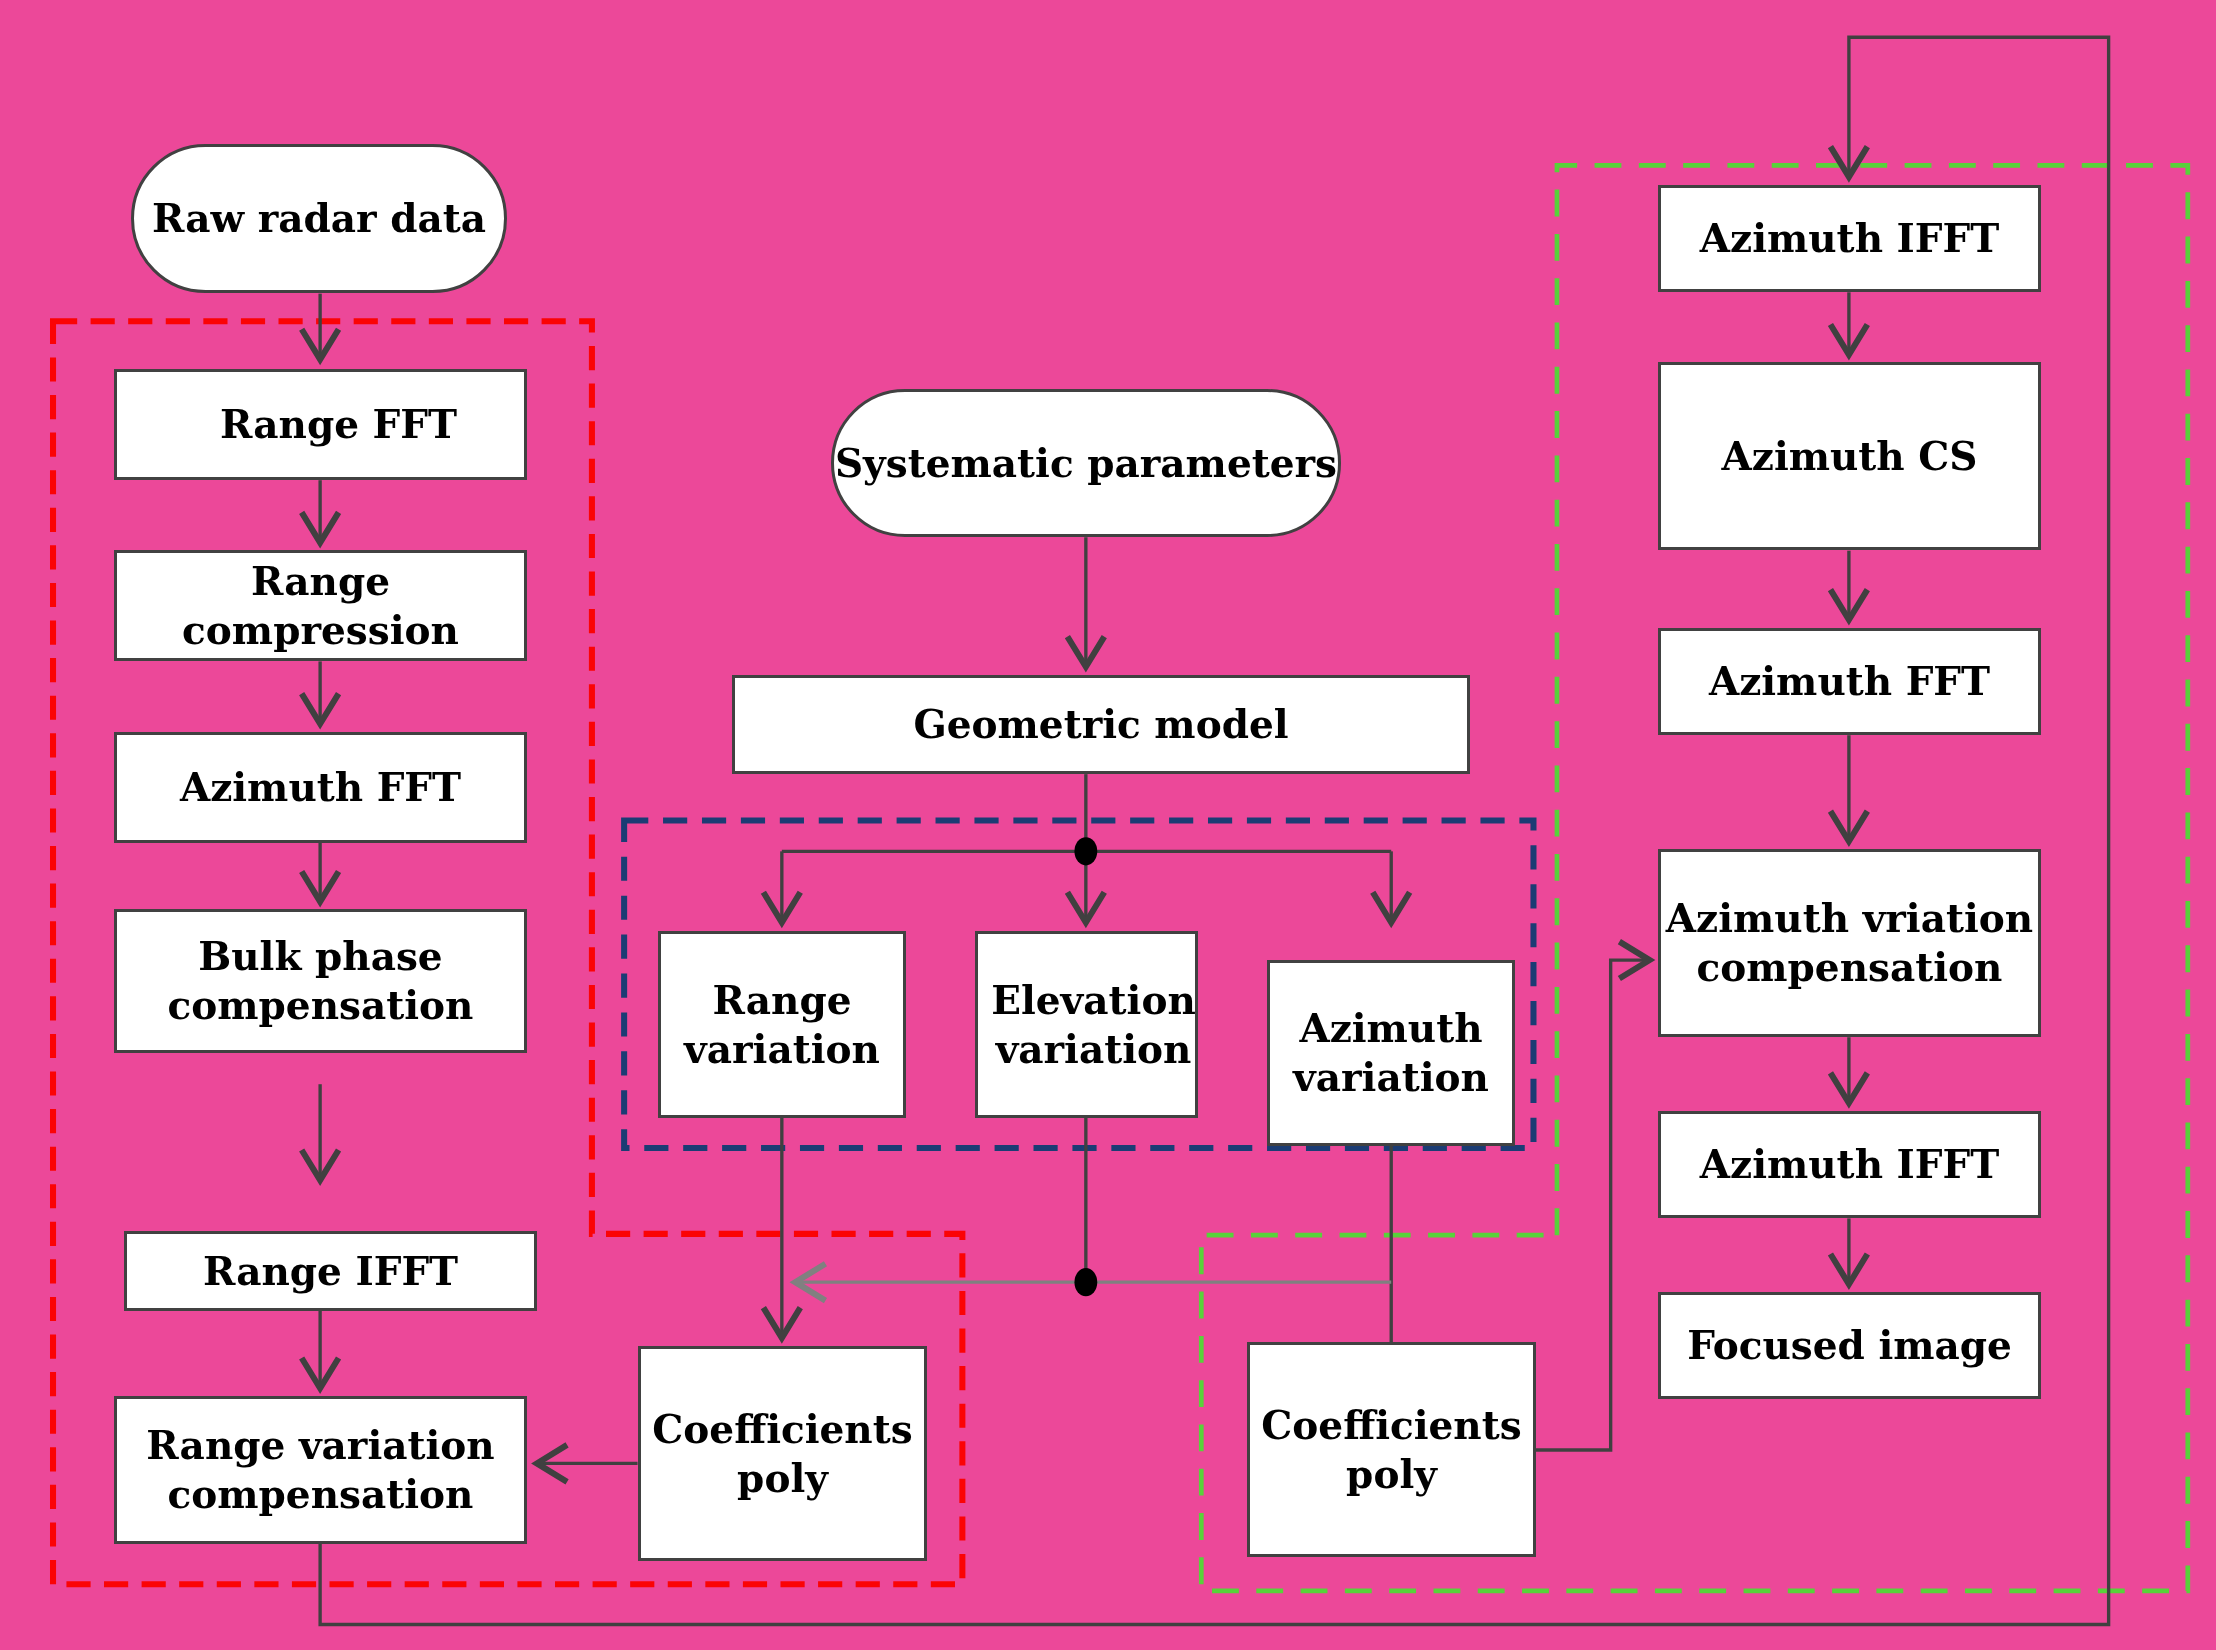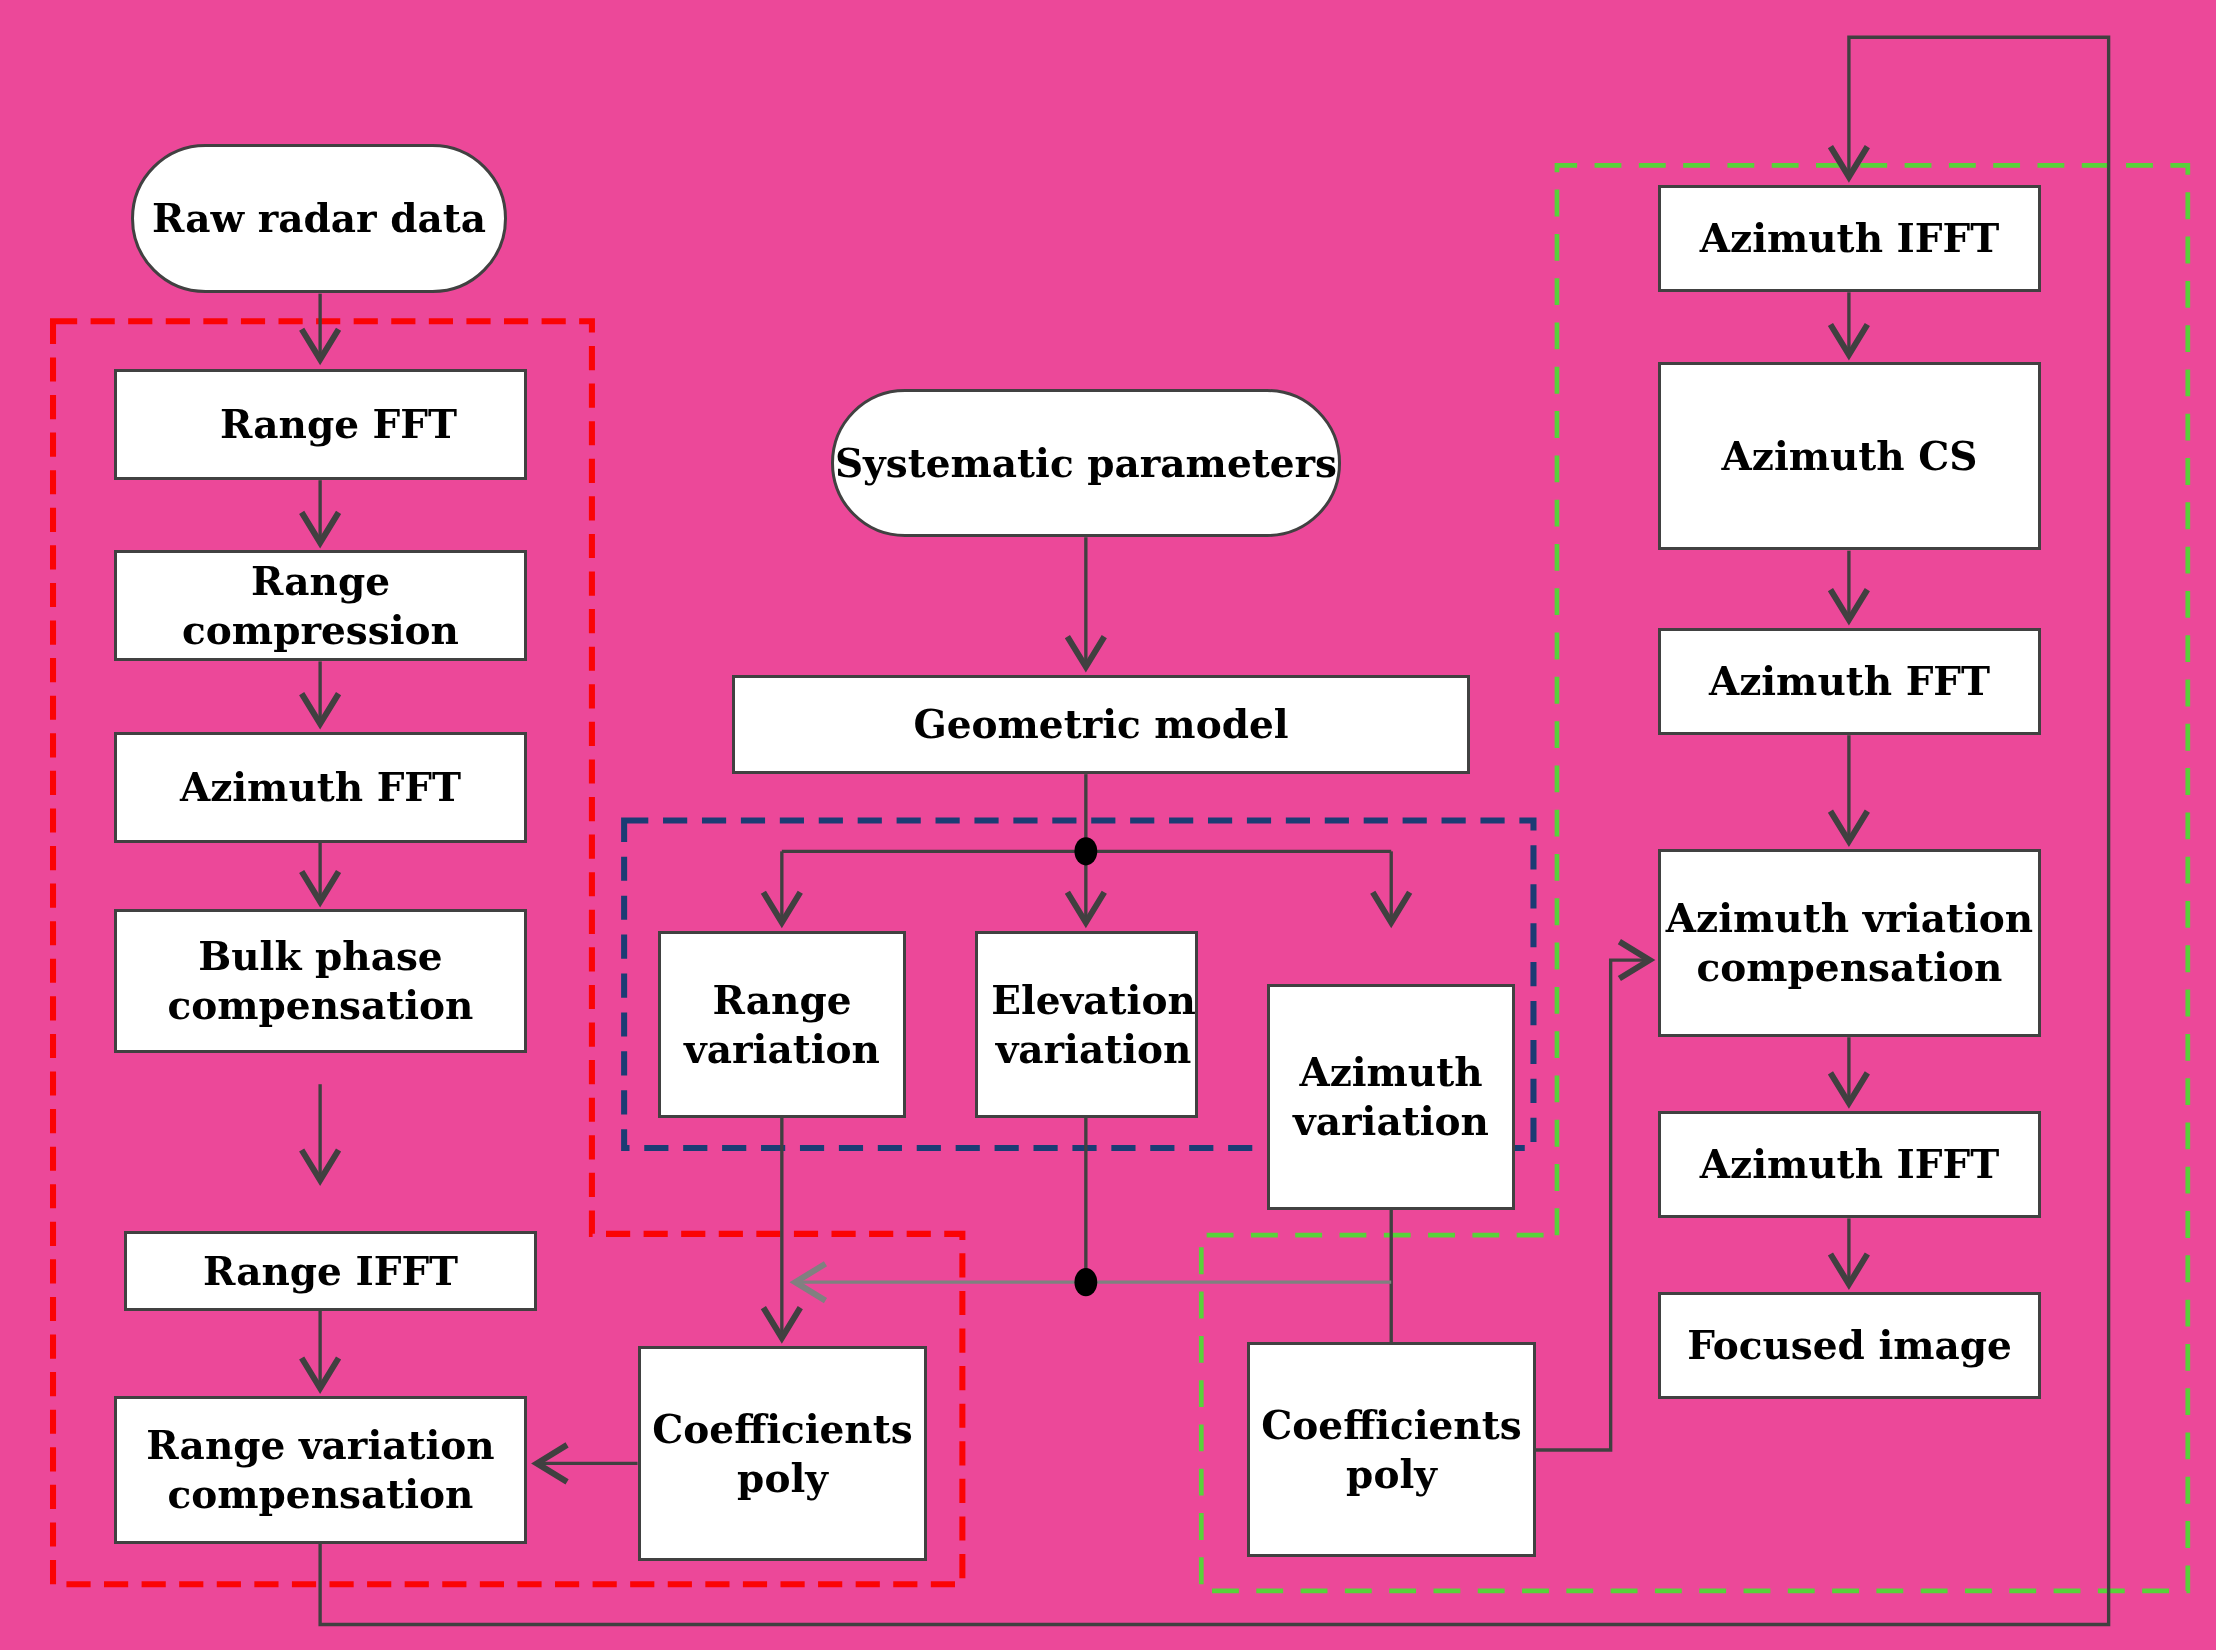--- a/index.html
+++ b/index.html
@@ -120,21 +120,21 @@
   <div class="node" style="left:732px; top:675px; width:738px; height:99px;">Geometric model</div>
 
   <div class="node capsule" style="left:831px; top:389px; width:510px; height:148px;">Systematic parameters</div>
 
   <div class="node" style="left:658px; top:931px; width:248px; height:187px;">Range
 variation</div>
 
   <div class="node" style="left:975px; top:931px; width:223px; height:187px;padding-left:14px;">Elevation
 variation</div>
 
-  <div class="node" style="left:1267px; top:984px; width:248px; height:226px;">Azimuth
+  <div class="node" style="left:1267px; top:960px; width:248px; height:186px;">Azimuth
 variation</div>
 
   <div class="node" style="left:1247px; top:1342px; width:289px; height:215px;">Coefficients
 poly</div>
 
   <div class="node" style="left:1658px; top:185px; width:383px; height:107px;">Azimuth IFFT</div>
 
   <div class="node" style="left:1658px; top:362px; width:383px; height:188px;">Azimuth CS</div>
 
   <div class="node" style="left:1658px; top:628px; width:383px; height:107px;">Azimuth FFT</div>

